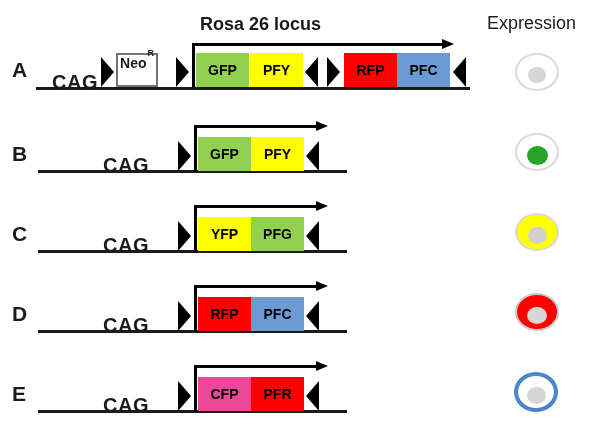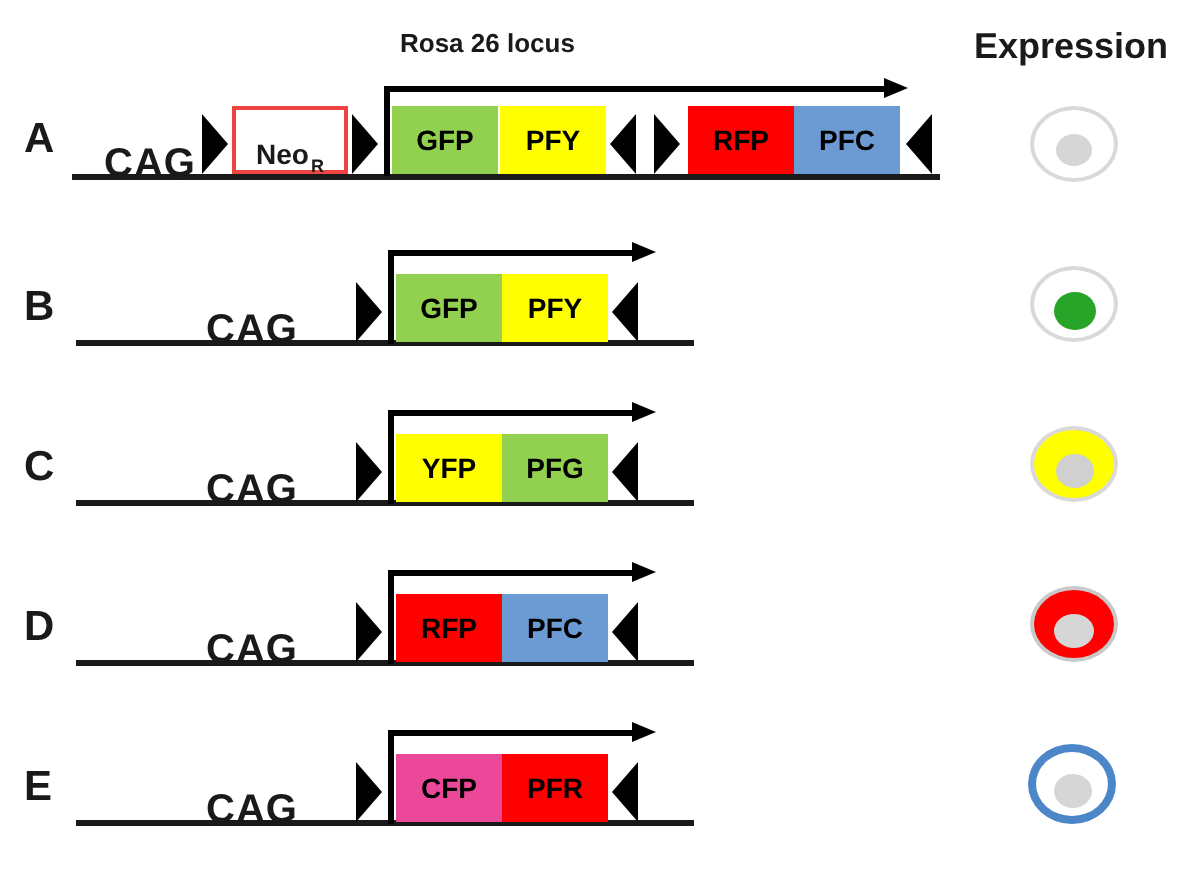--- a/index.html
+++ b/index.html
@@ -1,28 +1,28 @@
 <!DOCTYPE html>
 <html><head>
 <meta charset="utf-8">
 <style>
   html,body{margin:0;padding:0;background:#ffffff;}
   .canvas{
     position:relative;width:600px;height:435px;background:#ffffff;overflow:hidden;
     font-family:"Liberation Sans",sans-serif;color:#1a1a1a;
   }
-  .title{position:absolute;font-weight:bold;font-size:13px;}
-  .exp-title{position:absolute;font-weight:bold;font-size:18px;}
+  .title{position:absolute;font-weight:bold;font-size:18px;}
+  .exp-title{position:absolute;font-weight:normal;font-size:18px;}
   .letter{position:absolute;font-weight:bold;font-size:21px;}
   .cag{position:absolute;font-weight:bold;font-size:20px;letter-spacing:0.5px;}
   .hline{position:absolute;height:3px;background:#1a1a1a;}
   .tri-r{position:absolute;width:0;height:0;border-top:15px solid transparent;border-bottom:15px solid transparent;border-left:13px solid #000;}
   .tri-l{position:absolute;width:0;height:0;border-top:15px solid transparent;border-bottom:15px solid transparent;border-right:13px solid #000;}
   .gene{position:absolute;width:53px;height:34px;display:flex;align-items:center;justify-content:center;font-weight:bold;font-size:14px;color:#000;}
-  .neo{position:absolute;width:58px;height:34px;box-sizing:border-box;background:#ffffff;border:2px solid #ef4444;display:flex;align-items:flex-end;justify-content:center;font-weight:bold;font-size:14px;}
+  .neo{position:absolute;width:42px;height:34px;box-sizing:border-box;background:#ffffff;border:2px solid #737373;display:flex;align-items:flex-start;justify-content:center;font-weight:bold;font-size:14px;}
   .neo sup{font-size:9px;line-height:0;margin-left:1px;transform:translateY(-2px);}
   .pv{position:absolute;width:2.5px;background:#000;}
   .ph{position:absolute;height:2.5px;background:#000;}
   .phead{position:absolute;width:0;height:0;border-top:5px solid transparent;border-bottom:5px solid transparent;border-left:12px solid #000;}
   .ring{position:absolute;box-sizing:content-box;border:2px solid #d9d9d9;border-radius:50%;display:flex;align-items:center;justify-content:center;}
   .dot{border-radius:50%;transform:translateY(3px);}
 </style>
 </head>
 <body>
 

